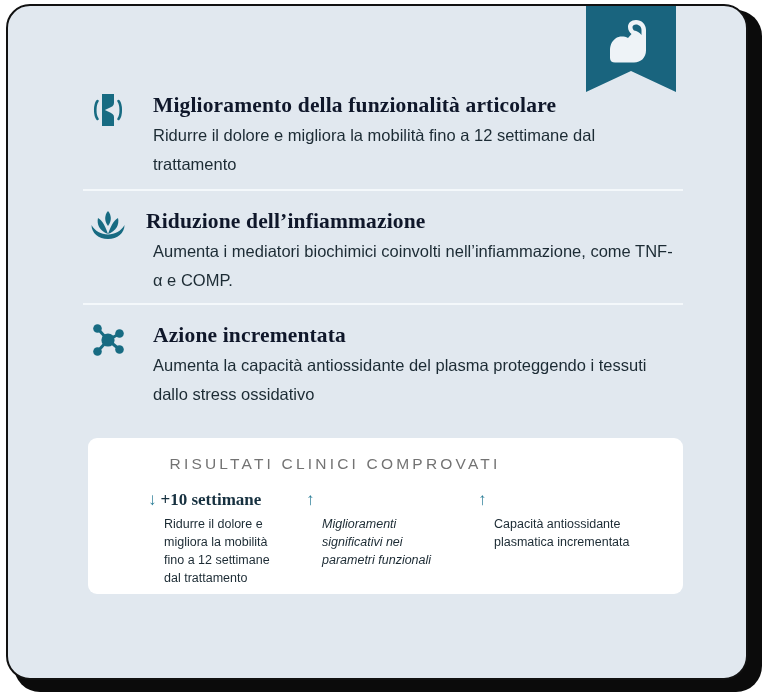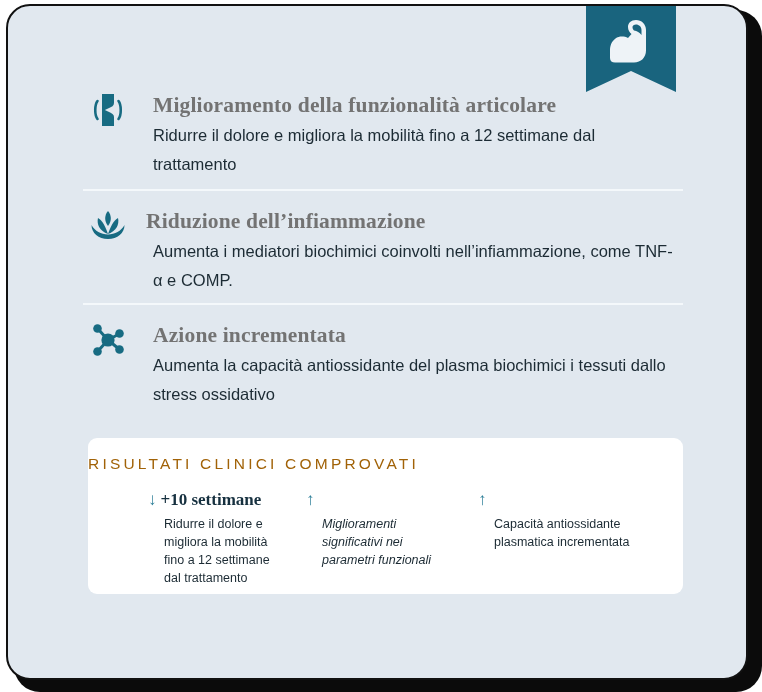--- a/index.html
+++ b/index.html
@@ -45,21 +45,21 @@
     position:absolute;
     left:78px;
     width:44px;height:44px;
     display:flex;align-items:center;justify-content:center;
   }
   .ftitle{
     position:absolute;
     font-family:"Liberation Serif", serif;
     font-weight:bold;
     font-size:21.5px;
-    color:#737373;
+    color:#0f172a;
     letter-spacing:0.15px;
     white-space:nowrap;
   }
   .fdesc{
     position:absolute;
     font-family:"Liberation Sans", sans-serif;
     font-size:16.5px;
     line-height:29px;
     color:#1c2b34;
     width:520px;
@@ -74,25 +74,25 @@
   #results{
     position:absolute;
     left:80px;top:432px;
     width:595px;height:156px;
     background:#ffffff;
     border-radius:9px;
   }
   #results-title{
     position:absolute;
     left:0;top:17px;width:494px;
-    text-align:left;
+    text-align:center;
     font-family:"Liberation Sans", sans-serif;
     font-size:15.5px;
     letter-spacing:3.2px;
-    color:#a16207;
+    color:#737373;
   }
   .stat{
     position:absolute;
     top:52px;
   }
   .stat-head{
     font-family:"Liberation Serif", serif;
     font-weight:bold;
     font-size:17px;
     color:#16303f;
@@ -168,21 +168,21 @@
         <line x1="19" y1="18" x2="9" y2="29" stroke="#176b82" stroke-width="3"></line>
         <line x1="19" y1="18" x2="30" y2="27" stroke="#176b82" stroke-width="3"></line>
         <circle cx="19" cy="18" r="6.6" fill="#176b82"></circle>
         <circle cx="8.5" cy="6.5" r="4.3" fill="#176b82"></circle>
         <circle cx="30.5" cy="11.5" r="4.3" fill="#176b82"></circle>
         <circle cx="8.5" cy="29.5" r="4.3" fill="#176b82"></circle>
         <circle cx="30.5" cy="27.5" r="4.3" fill="#176b82"></circle>
       </svg>
     </div>
     <div class="ftitle" style="left:145px;top:5px;">Azione incrementata</div>
-    <div class="fdesc" style="left:145px;top:33px;">Aumenta la capacità antiossidante del plasma biochimici i tessuti dallo stress ossidativo</div>
+    <div class="fdesc" style="left:145px;top:33px;">Aumenta la capacità antiossidante del plasma proteggendo i tessuti dallo stress ossidativo</div>
   </div>
 
   <div id="results">
     <div id="results-title">RISULTATI CLINICI COMPROVATI</div>
 
     <div class="stat" style="left:60px;width:150px;">
       <div class="stat-head">
         <span class="stat-arrow">↓</span>
         <span>+10 settimane</span>
       </div>

